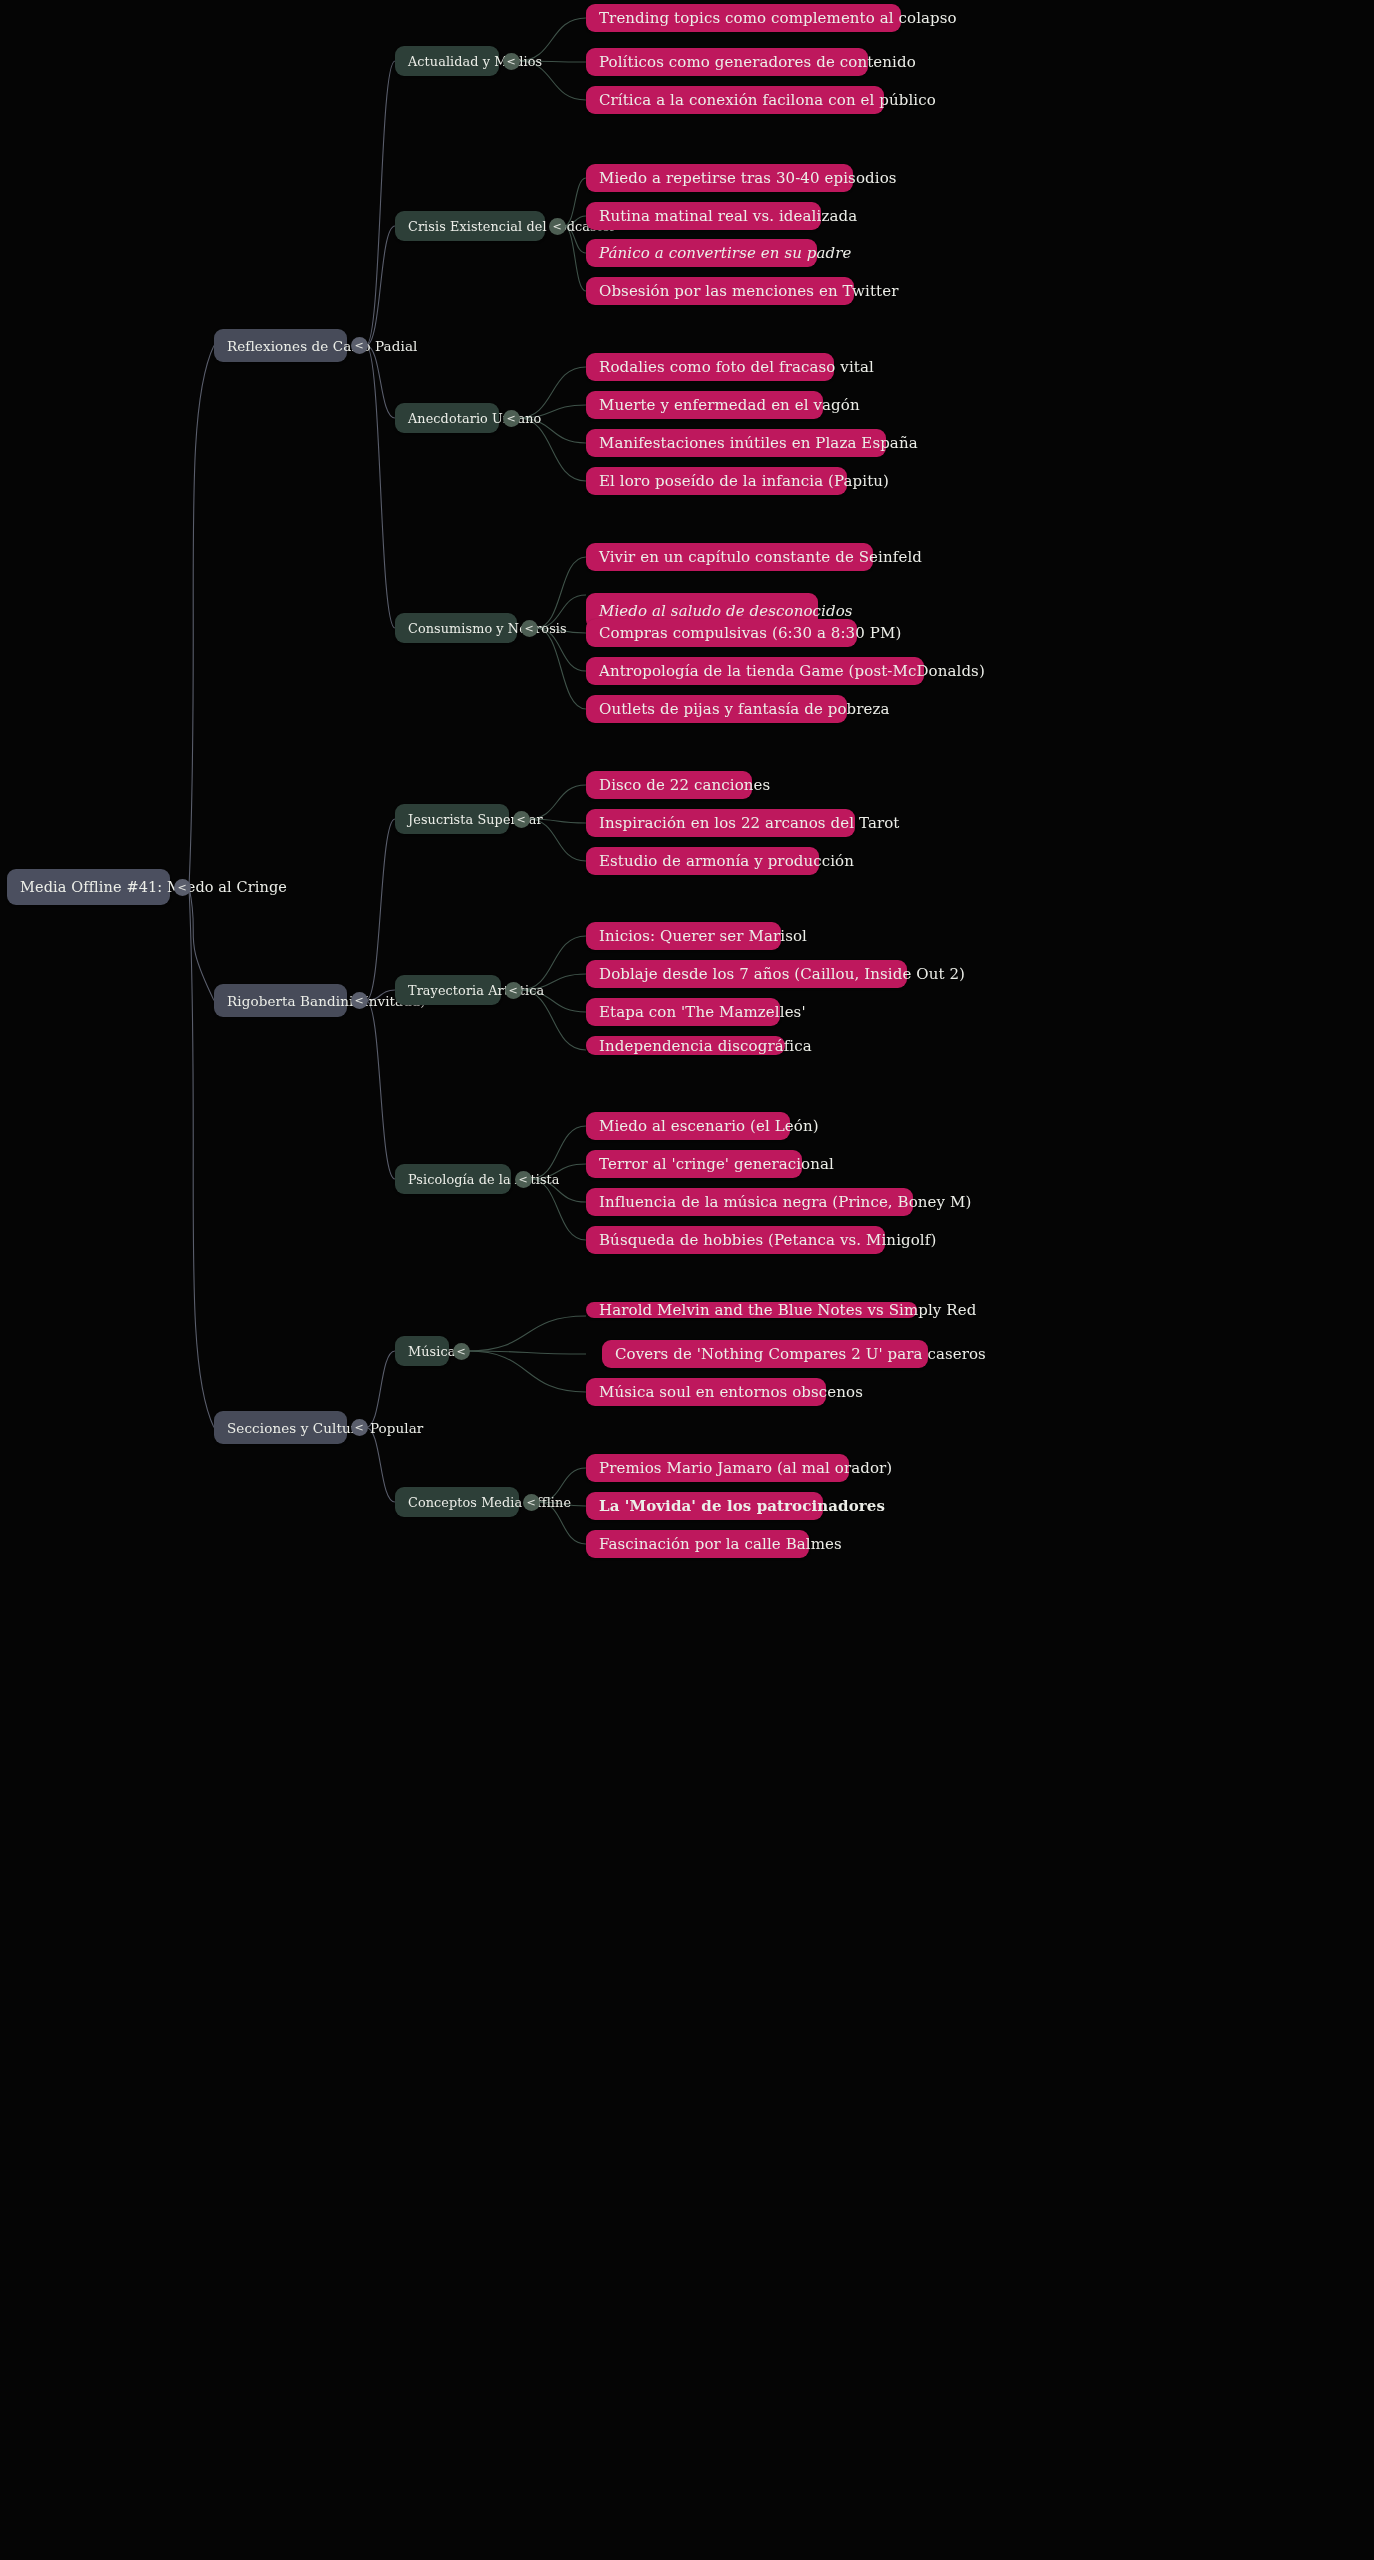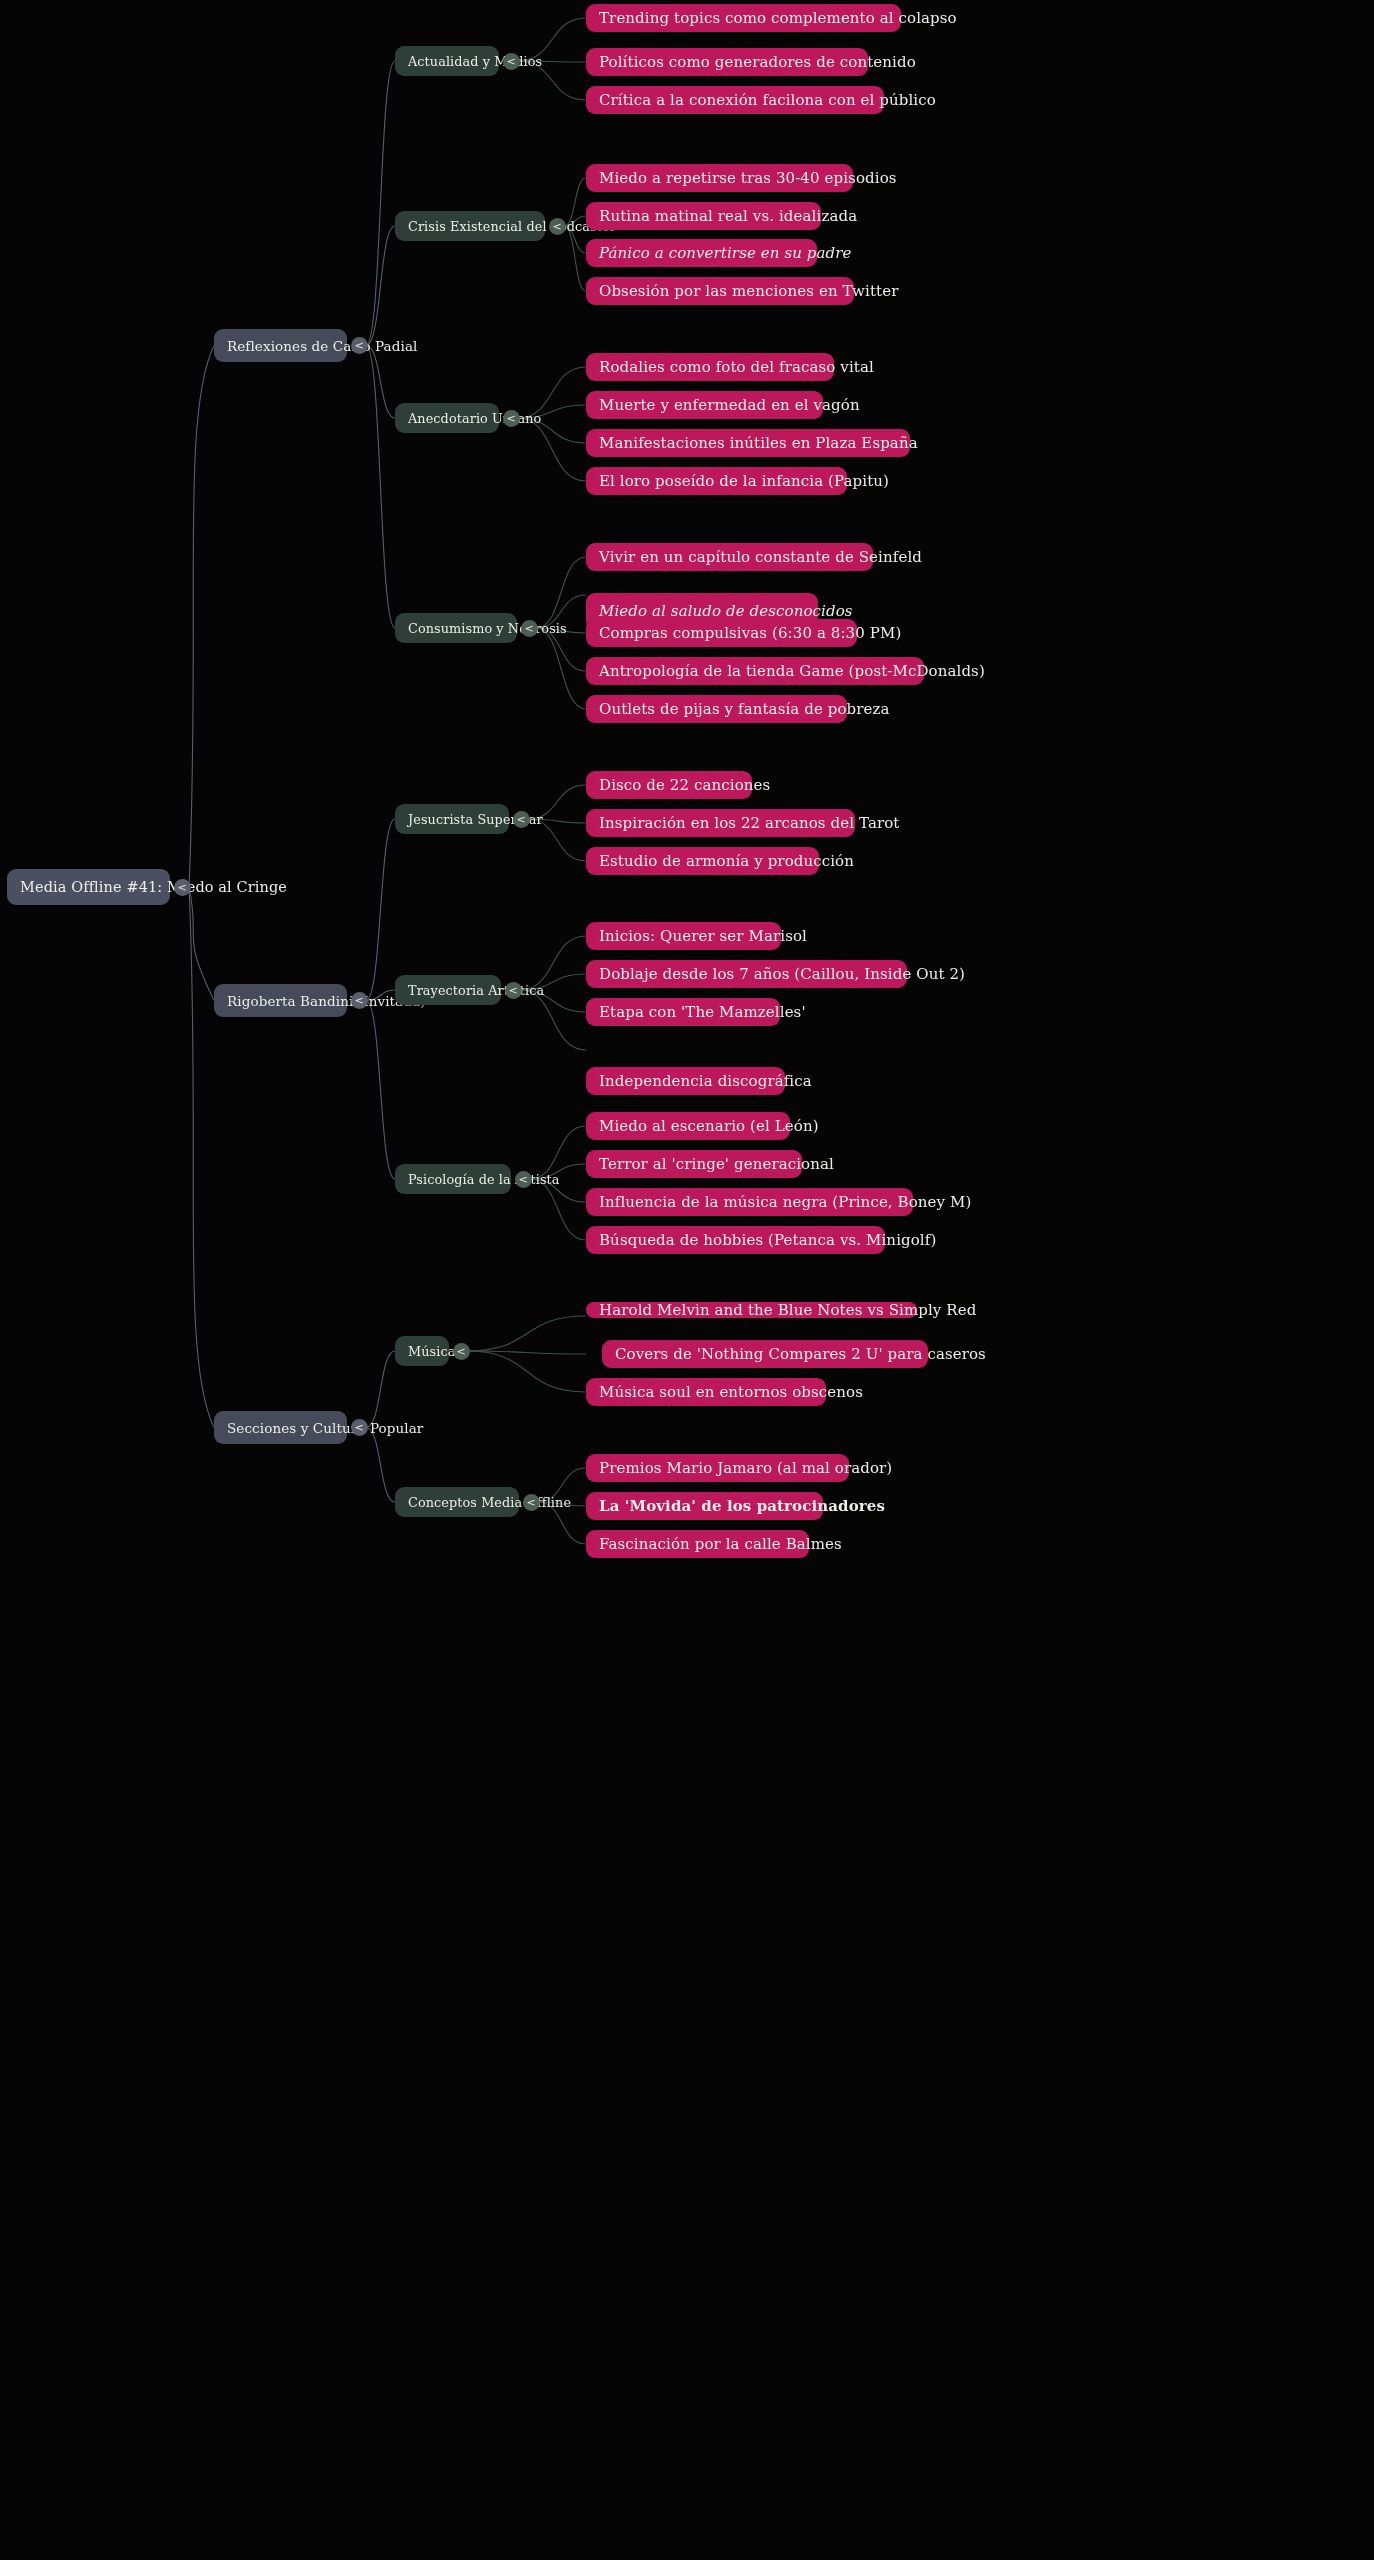--- a/index.html
+++ b/index.html
@@ -122,42 +122,42 @@
       <div class="node lvl2" style="left: 395px; top: 211px; width: 150px; height: 30px;">Crisis Existencial del Podcaster</div>
       <div class="toggle green" style="left: 548.5px; top: 217.5px;">&lt;</div>
       <div class="node leaf" style="left: 586px; top: 164px; width: 267px; height: 28px;">Miedo a repetirse tras 30-40 episodios</div>
       <div class="node leaf" style="left: 586px; top: 202px; width: 235px; height: 28px;">Rutina matinal real vs. idealizada</div>
       <div class="node leaf" style="left: 586px; top: 239px; width: 231px; height: 28px; font-style: italic;">Pánico a convertirse en su padre</div>
       <div class="node leaf" style="left: 586px; top: 277px; width: 268px; height: 28px;">Obsesión por las menciones en Twitter</div>
       <div class="node lvl2" style="left: 395px; top: 403px; width: 104px; height: 30px;">Anecdotario Urbano</div>
       <div class="toggle green" style="left: 502.5px; top: 409.5px;">&lt;</div>
       <div class="node leaf" style="left: 586px; top: 353px; width: 248px; height: 28px;">Rodalies como foto del fracaso vital</div>
       <div class="node leaf" style="left: 586px; top: 391px; width: 237px; height: 28px;">Muerte y enfermedad en el vagón</div>
-      <div class="node leaf" style="left: 586px; top: 429px; width: 324px; height: 28px;">Manifestaciones inútiles en Plaza España</div>
+      <div class="node leaf" style="left: 586px; top: 429px; width: 300px; height: 28px;">Manifestaciones inútiles en Plaza España</div>
       <div class="node leaf" style="left: 586px; top: 467px; width: 261px; height: 28px;">El loro poseído de la infancia (Papitu)</div>
       <div class="node lvl2" style="left: 395px; top: 613px; width: 122px; height: 30px;">Consumismo y Neurosis</div>
       <div class="toggle green" style="left: 520.5px; top: 619.5px;">&lt;</div>
       <div class="node leaf" style="left: 586px; top: 543px; width: 287px; height: 28px;">Vivir en un capítulo constante de Seinfeld</div>
       <div class="node leaf" style="left: 586px; top: 593px; width: 232px; height: 36px; font-style: italic;">Miedo al saludo de desconocidos</div>
       <div class="node leaf" style="left: 586px; top: 619px; width: 271px; height: 28px;">Compras compulsivas (6:30 a 8:30 PM)</div>
       <div class="node leaf" style="left: 586px; top: 657px; width: 338px; height: 28px;">Antropología de la tienda Game (post-McDonalds)</div>
       <div class="node leaf" style="left: 586px; top: 695px; width: 261px; height: 28px;">Outlets de pijas y fantasía de pobreza</div>
       <div class="node lvl1" style="left: 214px; top: 984px; width: 133px; height: 33px;">Rigoberta Bandini (Invitada)</div>
       <div class="toggle" style="left: 350.5px; top: 992px;">&lt;</div>
       <div class="node lvl2" style="left: 395px; top: 804px; width: 114px; height: 30px;">Jesucrista Superstar</div>
       <div class="toggle green" style="left: 512.5px; top: 810.5px;">&lt;</div>
       <div class="node leaf" style="left: 586px; top: 771px; width: 166px; height: 28px;">Disco de 22 canciones</div>
       <div class="node leaf" style="left: 586px; top: 809px; width: 269px; height: 28px;">Inspiración en los 22 arcanos del Tarot</div>
       <div class="node leaf" style="left: 586px; top: 847px; width: 233px; height: 28px;">Estudio de armonía y producción</div>
       <div class="node lvl2" style="left: 395px; top: 975px; width: 106px; height: 30px;">Trayectoria Artística</div>
       <div class="toggle green" style="left: 504.5px; top: 981.5px;">&lt;</div>
       <div class="node leaf" style="left: 586px; top: 922px; width: 195px; height: 28px;">Inicios: Querer ser Marisol</div>
       <div class="node leaf" style="left: 586px; top: 960px; width: 321px; height: 28px;">Doblaje desde los 7 años (Caillou, Inside Out 2)</div>
       <div class="node leaf" style="left: 586px; top: 998px; width: 194px; height: 28px;">Etapa con 'The Mamzelles'</div>
-      <div class="node leaf" style="left: 586px; top: 1036px; width: 199px; height: 28px; margin-top: 31px;">Independencia discográfica</div>
+      <div class="node leaf" style="left: 586px; top: 1036px; width: 199px; height: 19px;">Independencia discográfica</div>
       <div class="node lvl2" style="left: 395px; top: 1164px; width: 116px; height: 30px;">Psicología de la Artista</div>
       <div class="toggle green" style="left: 514.5px; top: 1170.5px;">&lt;</div>
       <div class="node leaf" style="left: 586px; top: 1112px; width: 204px; height: 28px;">Miedo al escenario (el León)</div>
       <div class="node leaf" style="left: 586px; top: 1150px; width: 216px; height: 28px;">Terror al 'cringe' generacional</div>
       <div class="node leaf" style="left: 586px; top: 1188px; width: 327px; height: 28px;">Influencia de la música negra (Prince, Boney M)</div>
       <div class="node leaf" style="left: 586px; top: 1226px; width: 299px; height: 28px;">Búsqueda de hobbies (Petanca vs. Minigolf)</div>
       <div class="node lvl1" style="left: 214px; top: 1411px; width: 133px; height: 33px;">Secciones y Cultura Popular</div>
       <div class="toggle" style="left: 350.5px; top: 1419px;">&lt;</div>
       <div class="node lvl2" style="left: 395px; top: 1336px; width: 54px; height: 30px;">Música</div>
       <div class="toggle green" style="left: 452.5px; top: 1342.5px;">&lt;</div>

